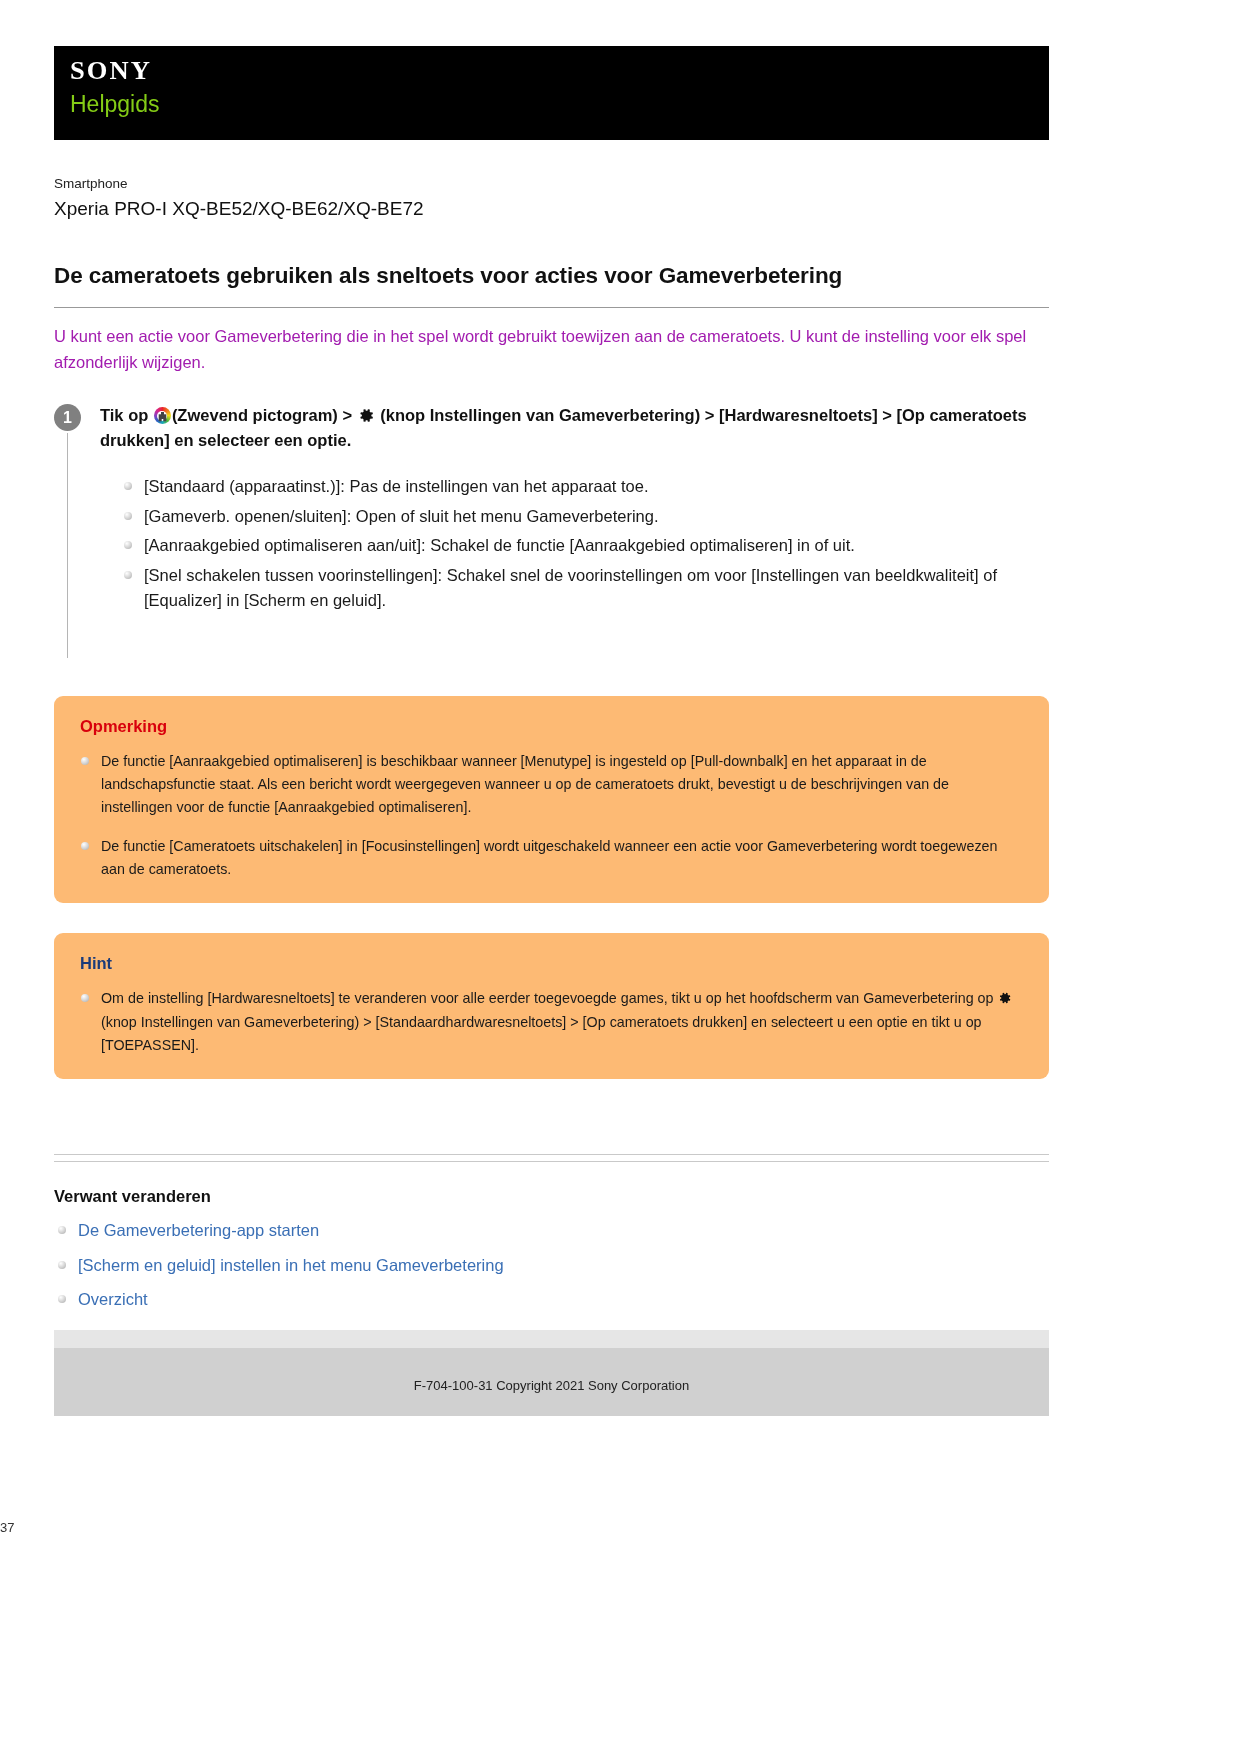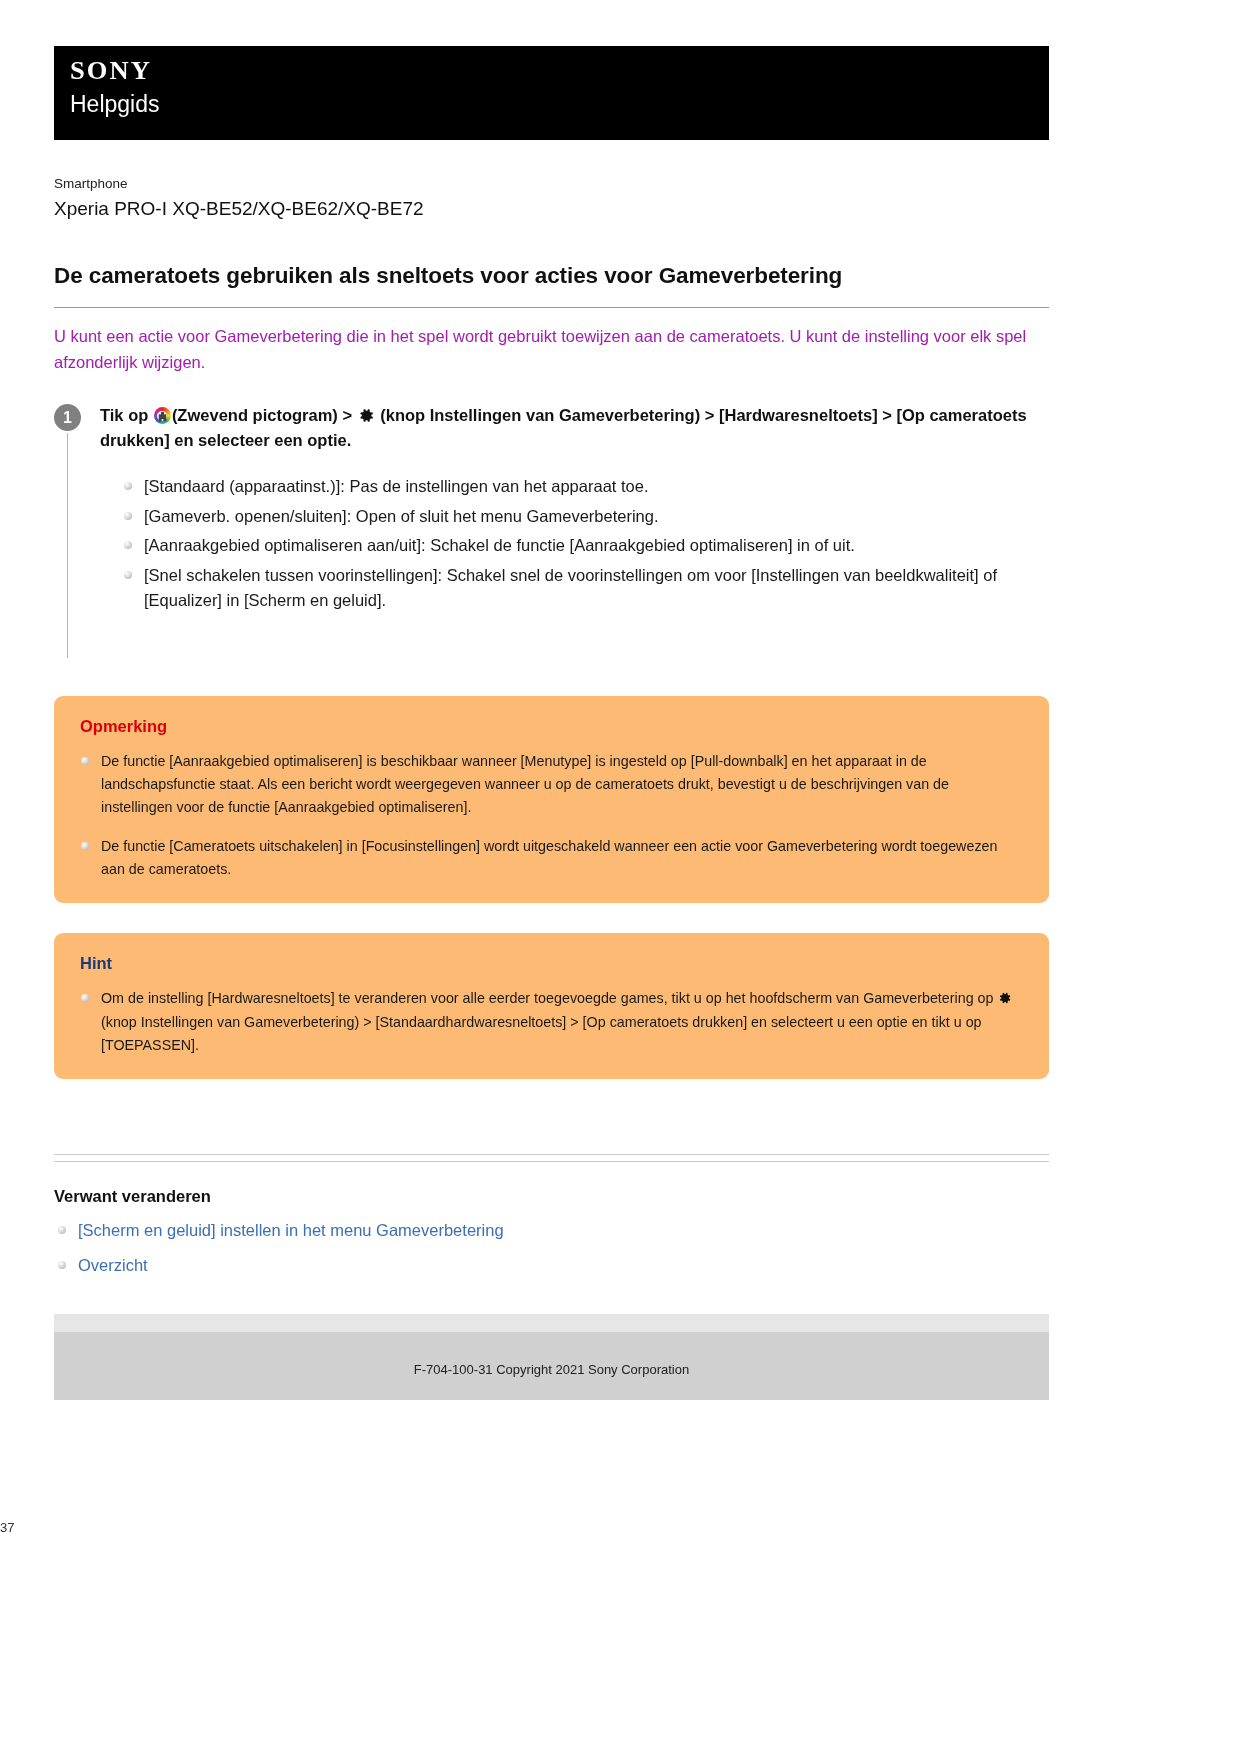--- a/index.html
+++ b/index.html
@@ -35,21 +35,21 @@
     font-weight: bold;
     font-size: 26px;
     letter-spacing: 2.0px;
     line-height: 1;
     margin-left: 2px;
     font-stretch: condensed;
     transform: scaleX(1.02);
     transform-origin: left center;
   }
   .helpguide {
-    color: #ffffff;
+    color: #84cc16;
     font-size: 23px;
     font-weight: 400;
     margin-top: 8px;
     margin-left: 2px;
     line-height: 1.1;
   }
 
   
   .product-block {
     margin-top: 34px;
@@ -286,21 +286,21 @@
     border-radius: 50%;
     background: radial-gradient(circle at 35% 30%, #ffffff 0%, #d2d2d2 55%, #a9a9a9 100%);
   }
   ul.related-list a {
     color: #3a6fb5;
     text-decoration: none;
   }
 
   
   .footer {
-    margin-top: 37px;
+    margin-top: 18px;
     background: #d0d0d0;
     height: 86px;
     position: relative;
   }
   .footer-strip-top {
     position: absolute;
     left: 0; right: 0; top: 0;
     height: 18px;
     background: #e6e6e6;
   }
@@ -379,20 +379,21 @@
               <path fill="#111" d="M12 8.2a3.8 3.8 0 1 0 0 7.6 3.8 3.8 0 0 0 0-7.6zm0 5.9a2.1 2.1 0 1 1 0-4.2 2.1 2.1 0 0 1 0 4.2z"></path>
               <path fill="#111" d="M20.6 13.6l-1.8-.4a6.9 6.9 0 0 0 0-2.4l1.8-.4a.6.6 0 0 0 .4-.7l-.5-1.9a.6.6 0 0 0-.7-.4l-1.8.5a7.1 7.1 0 0 0-1.7-1.7l.5-1.8a.6.6 0 0 0-.4-.7l-1.9-.5a.6.6 0 0 0-.7.4l-.4 1.8a6.9 6.9 0 0 0-2.4 0l-.4-1.8a.6.6 0 0 0-.7-.4l-1.9.5a.6.6 0 0 0-.4.7l.5 1.8a7.1 7.1 0 0 0-1.7 1.7l-1.8-.5a.6.6 0 0 0-.7.4l-.5 1.9a.6.6 0 0 0 .4.7l1.8.4a6.9 6.9 0 0 0 0 2.4l-1.8.4a.6.6 0 0 0-.4.7l.5 1.9a.6.6 0 0 0 .7.4l1.8-.5a7.1 7.1 0 0 0 1.7 1.7l-.5 1.8a.6.6 0 0 0 .4.7l1.9.5a.6.6 0 0 0 .7-.4l.4-1.8a6.9 6.9 0 0 0 2.4 0l.4 1.8a.6.6 0 0 0 .7.4l1.9-.5a.6.6 0 0 0 .4-.7l-.5-1.8a7.1 7.1 0 0 0 1.7-1.7l1.8.5a.6.6 0 0 0 .7-.4l.5-1.9a.6.6 0 0 0-.4-.7z"></path>
             </svg></span><span> (knop Instellingen van Gameverbetering) &gt; [Standaardhardwaresneltoets] &gt; [Op cameratoets drukken] en selecteert u een optie en tikt u op [TOEPASSEN].</span></li>
     </ul>
   </div>
 
   <div class="related-wrap">
     <hr class="rule-double">
     <div class="related-title">Verwant veranderen</div>
     <ul class="related-list">
+      <li><a href="#">De Gameverbetering-app starten</a></li>
       <li><a href="#">[Scherm en geluid] instellen in het menu Gameverbetering</a></li>
       <li><a href="#">Overzicht</a></li>
     </ul>
   </div>
 
   <div class="footer">
     <div class="footer-strip-top"></div>
     <div class="footer-text">F-704-100-31 Copyright 2021 Sony Corporation</div>
   </div>
 

